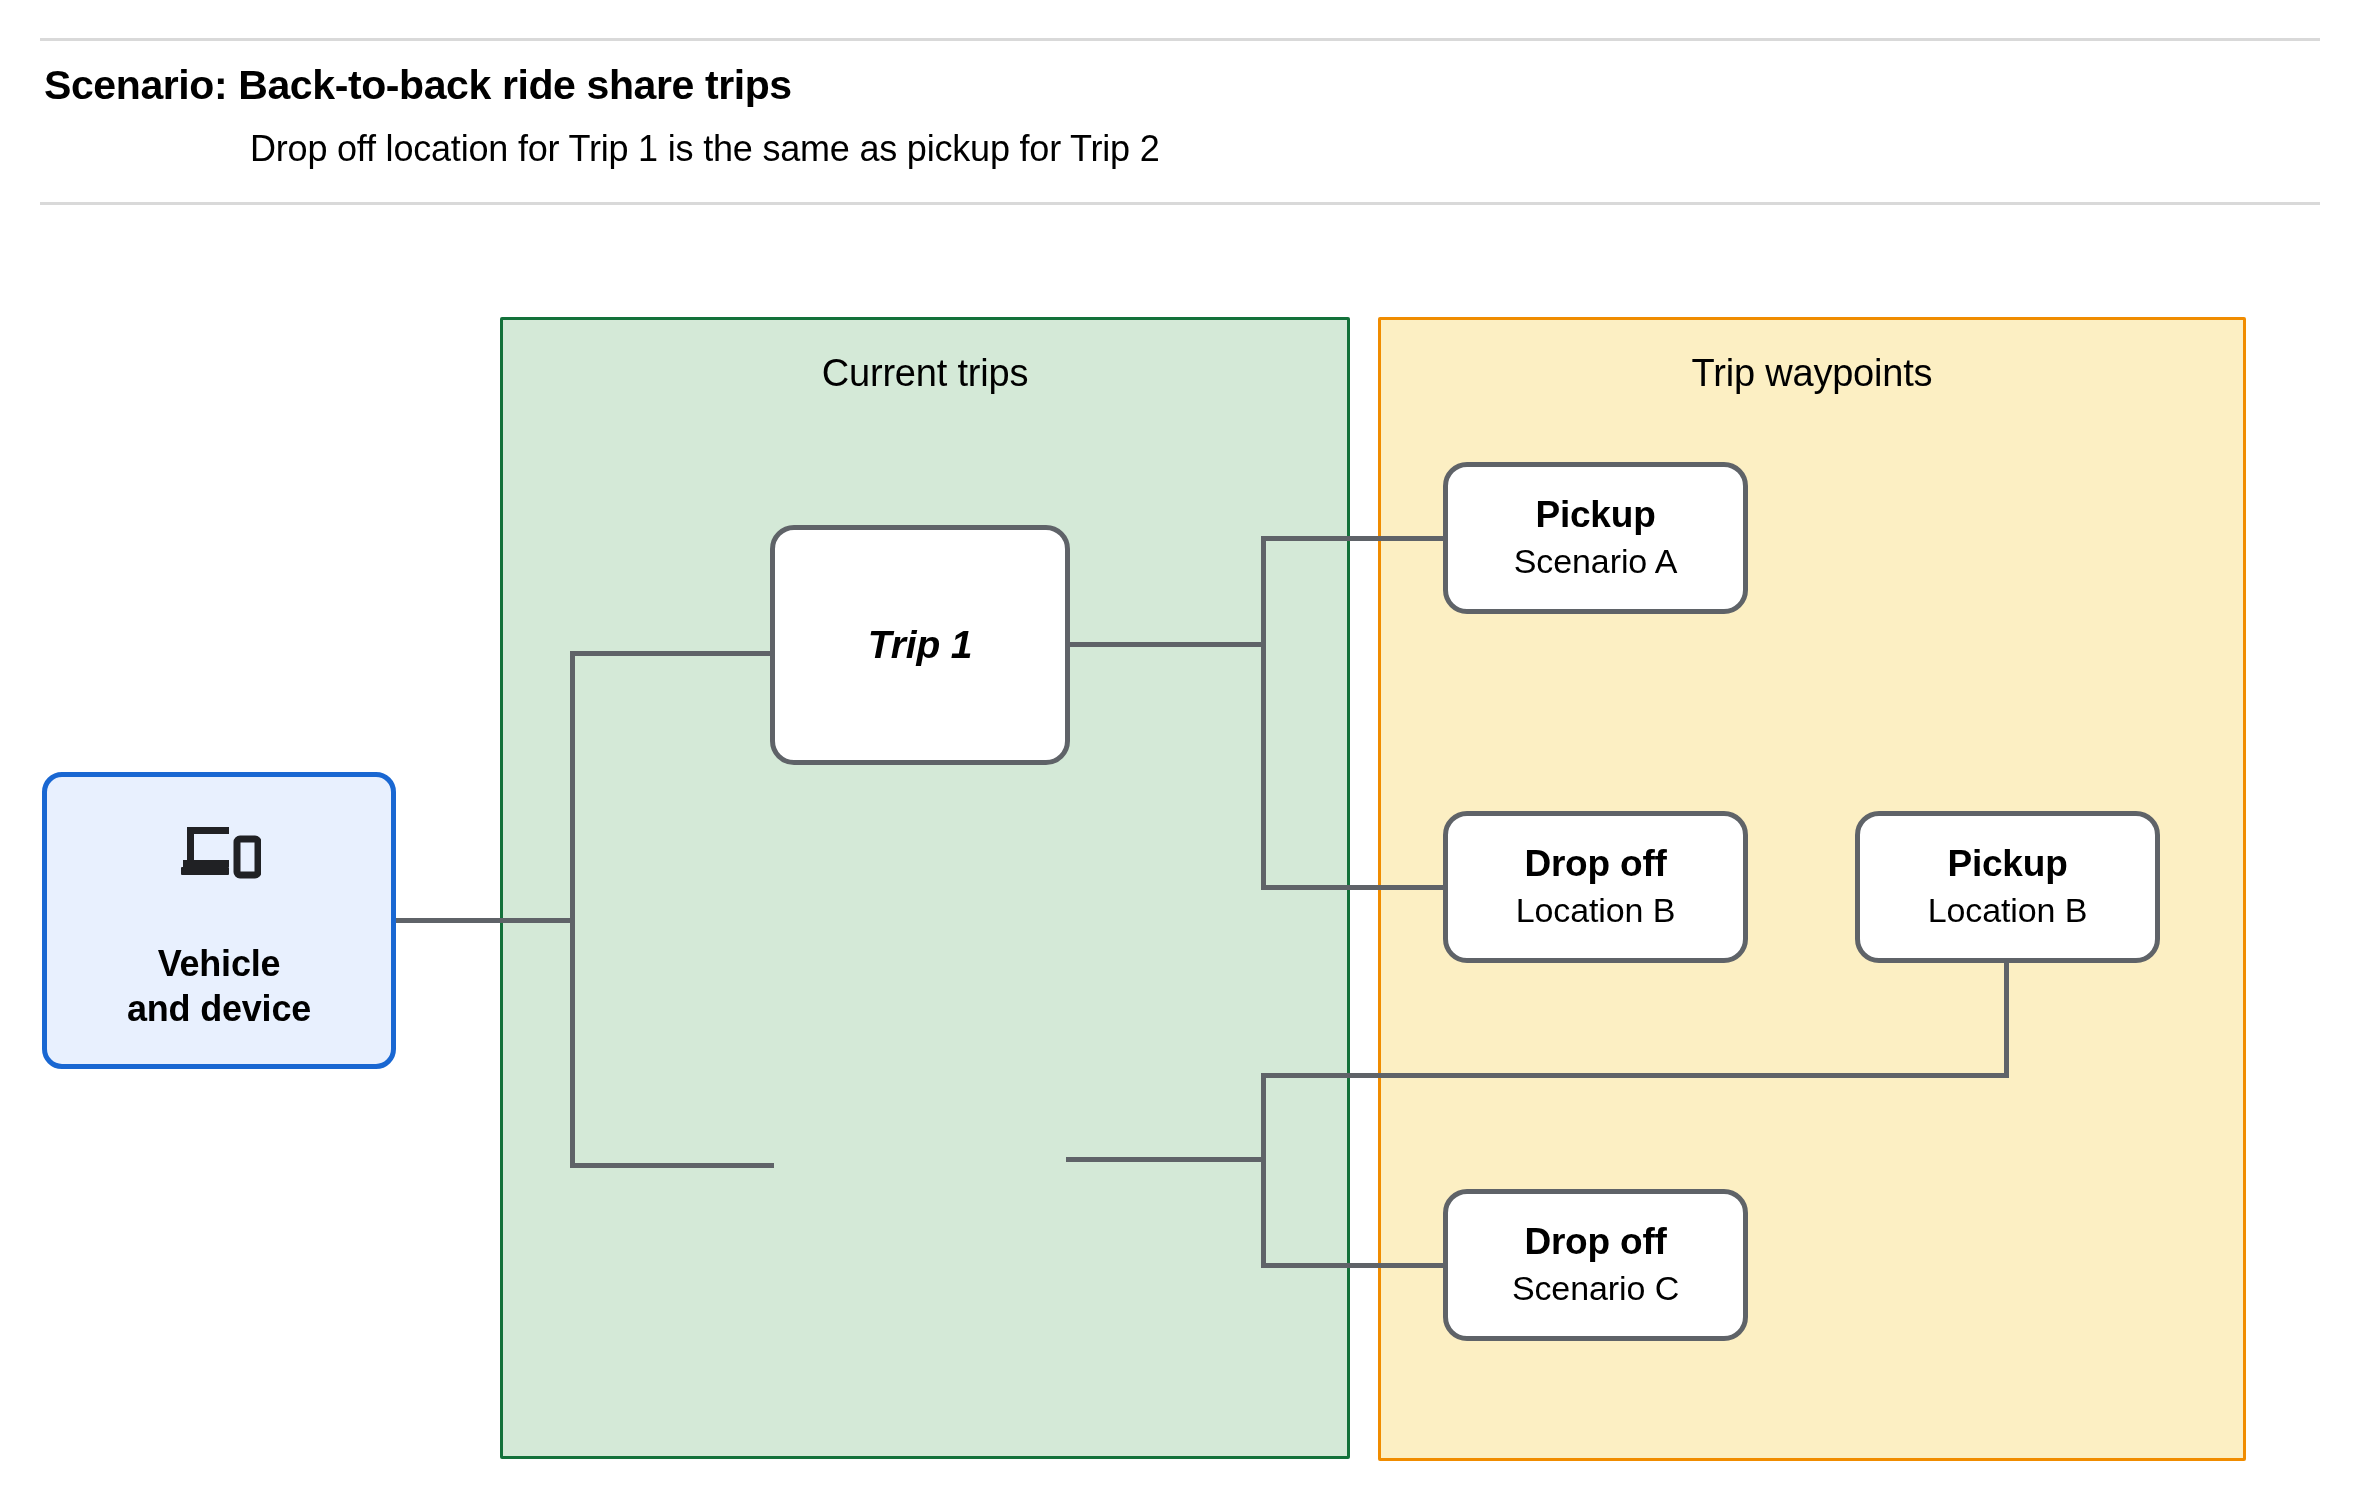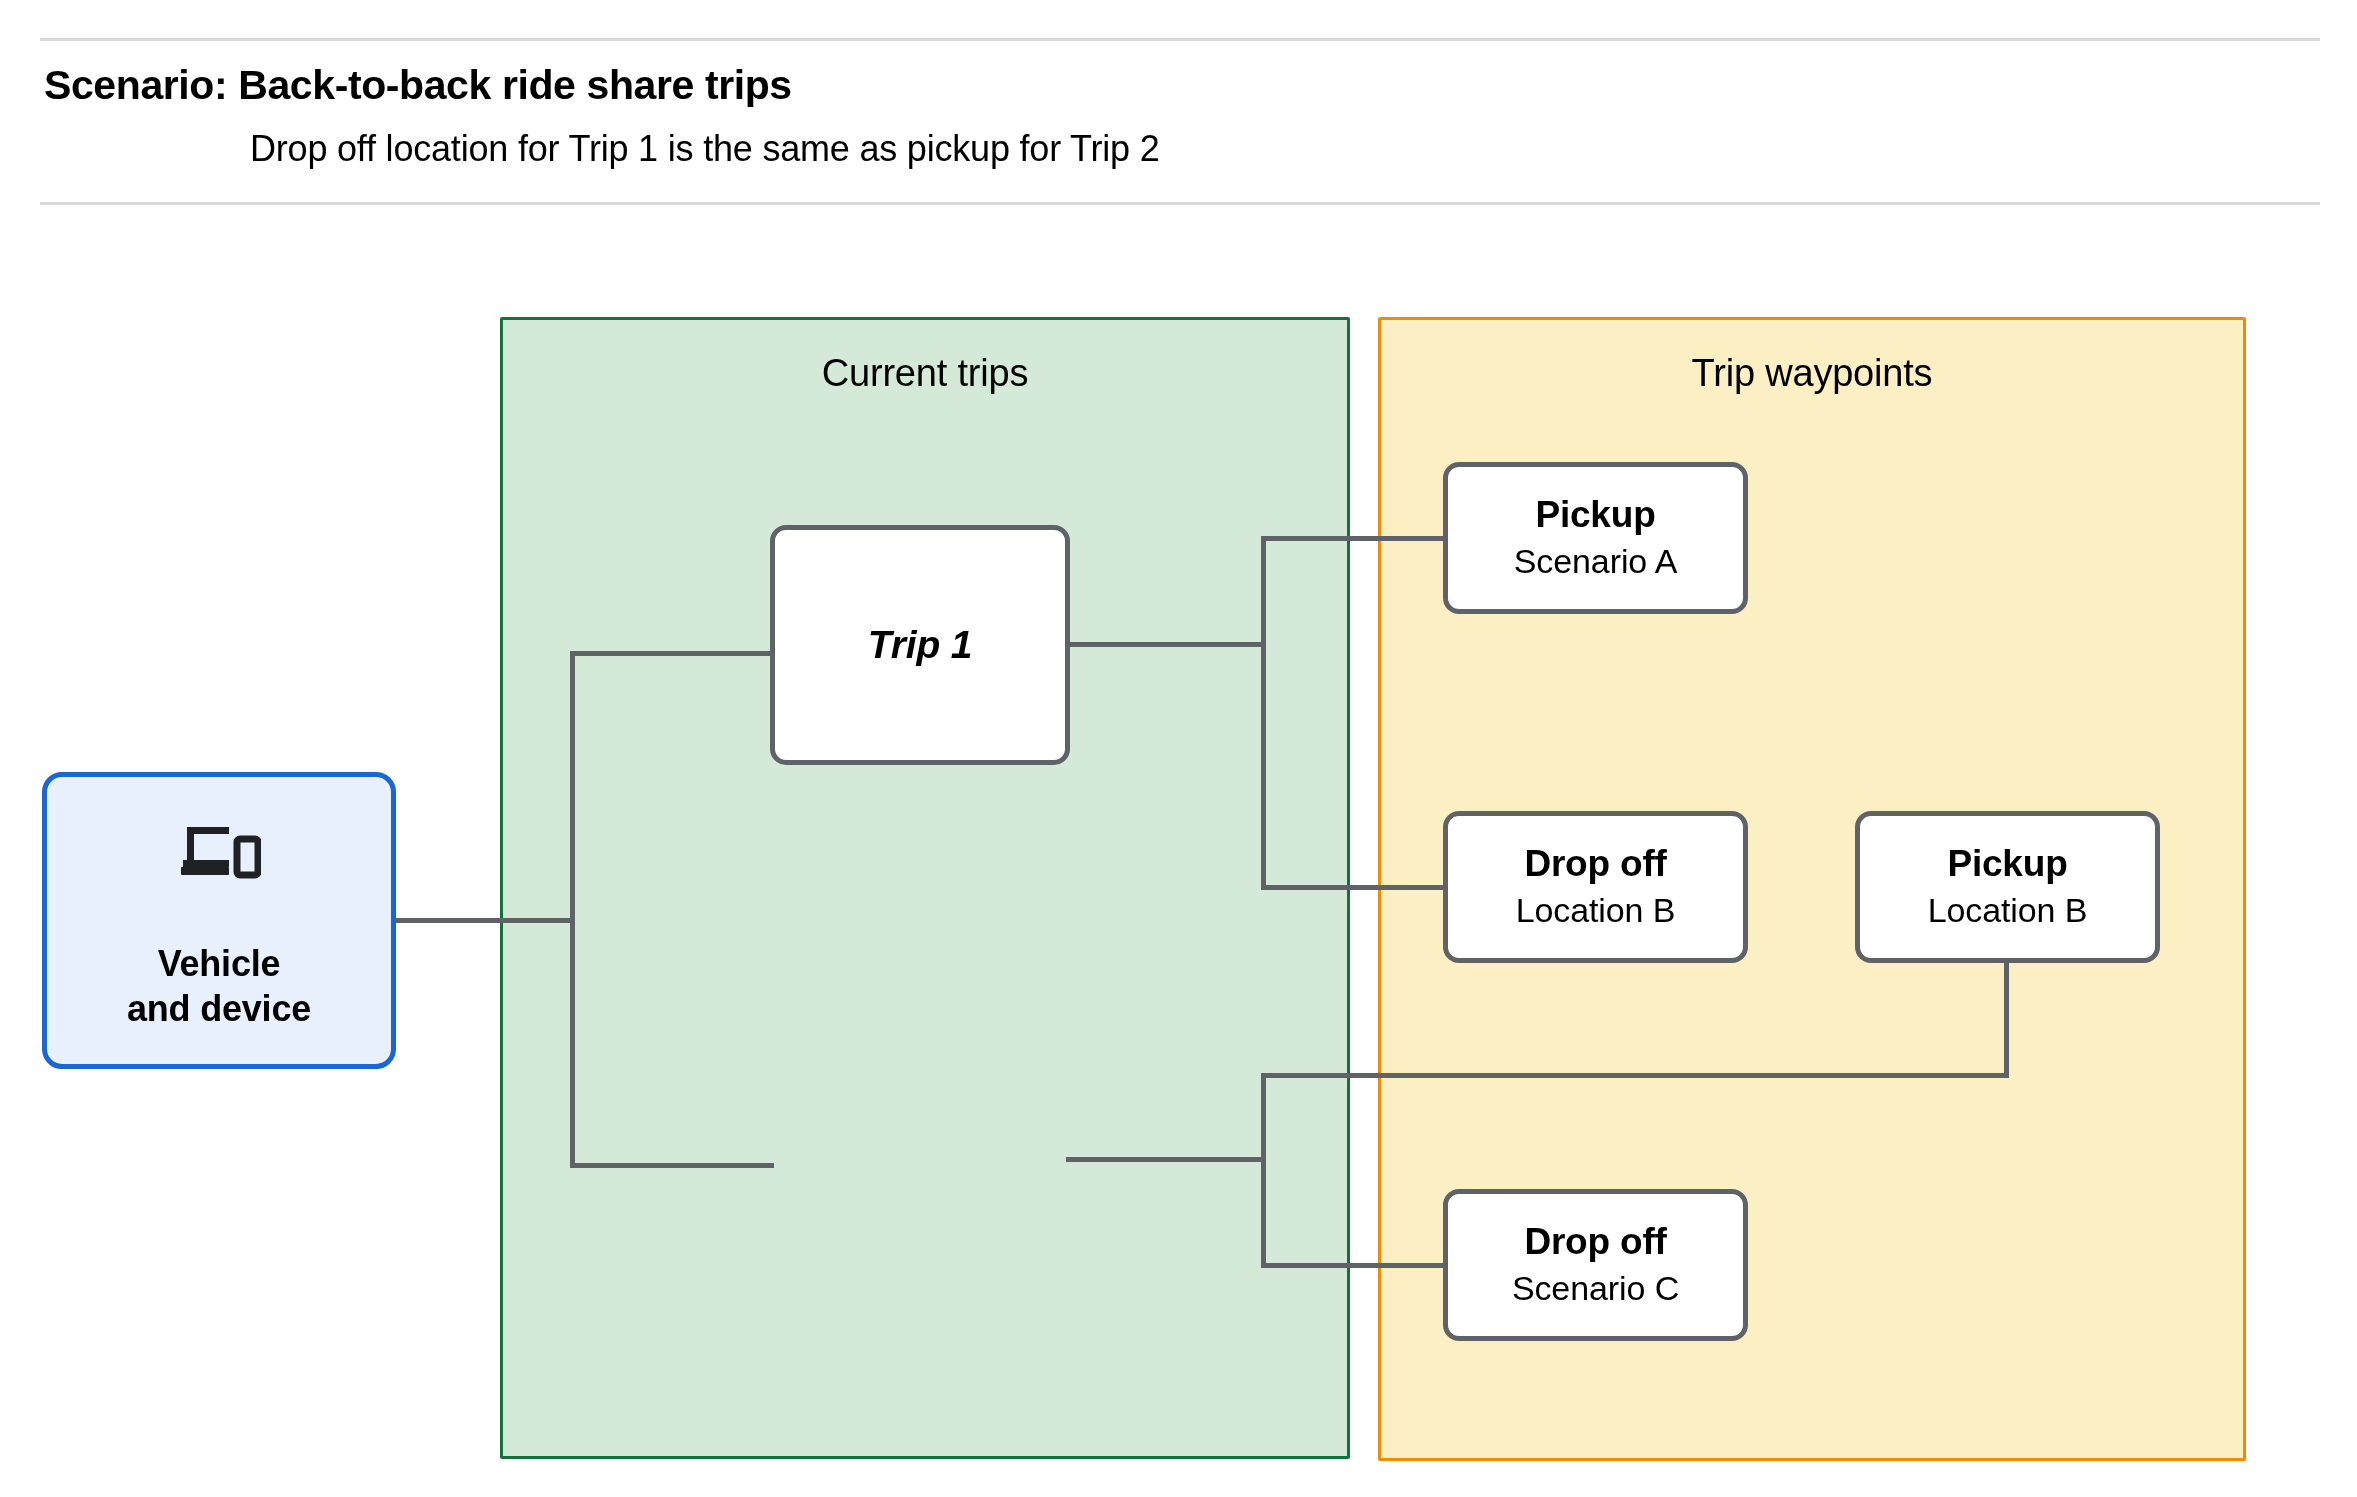--- a/index.html
+++ b/index.html
@@ -84,21 +84,21 @@
   }
   .conn-h { height: 5px; }
   .conn-v { width: 5px; }
 
   
   .node {
     position: absolute;
     box-sizing: border-box;
     background: #ffffff;
     border: 5px solid #5f6368;
-    border-radius: 16px;
+    border-radius: 24px;
     display: flex;
     flex-direction: column;
     align-items: center;
     justify-content: center;
     text-align: center;
   }
   .node .title {
     font-size: 37px;
     font-weight: bold;
     letter-spacing: -0.2px;

